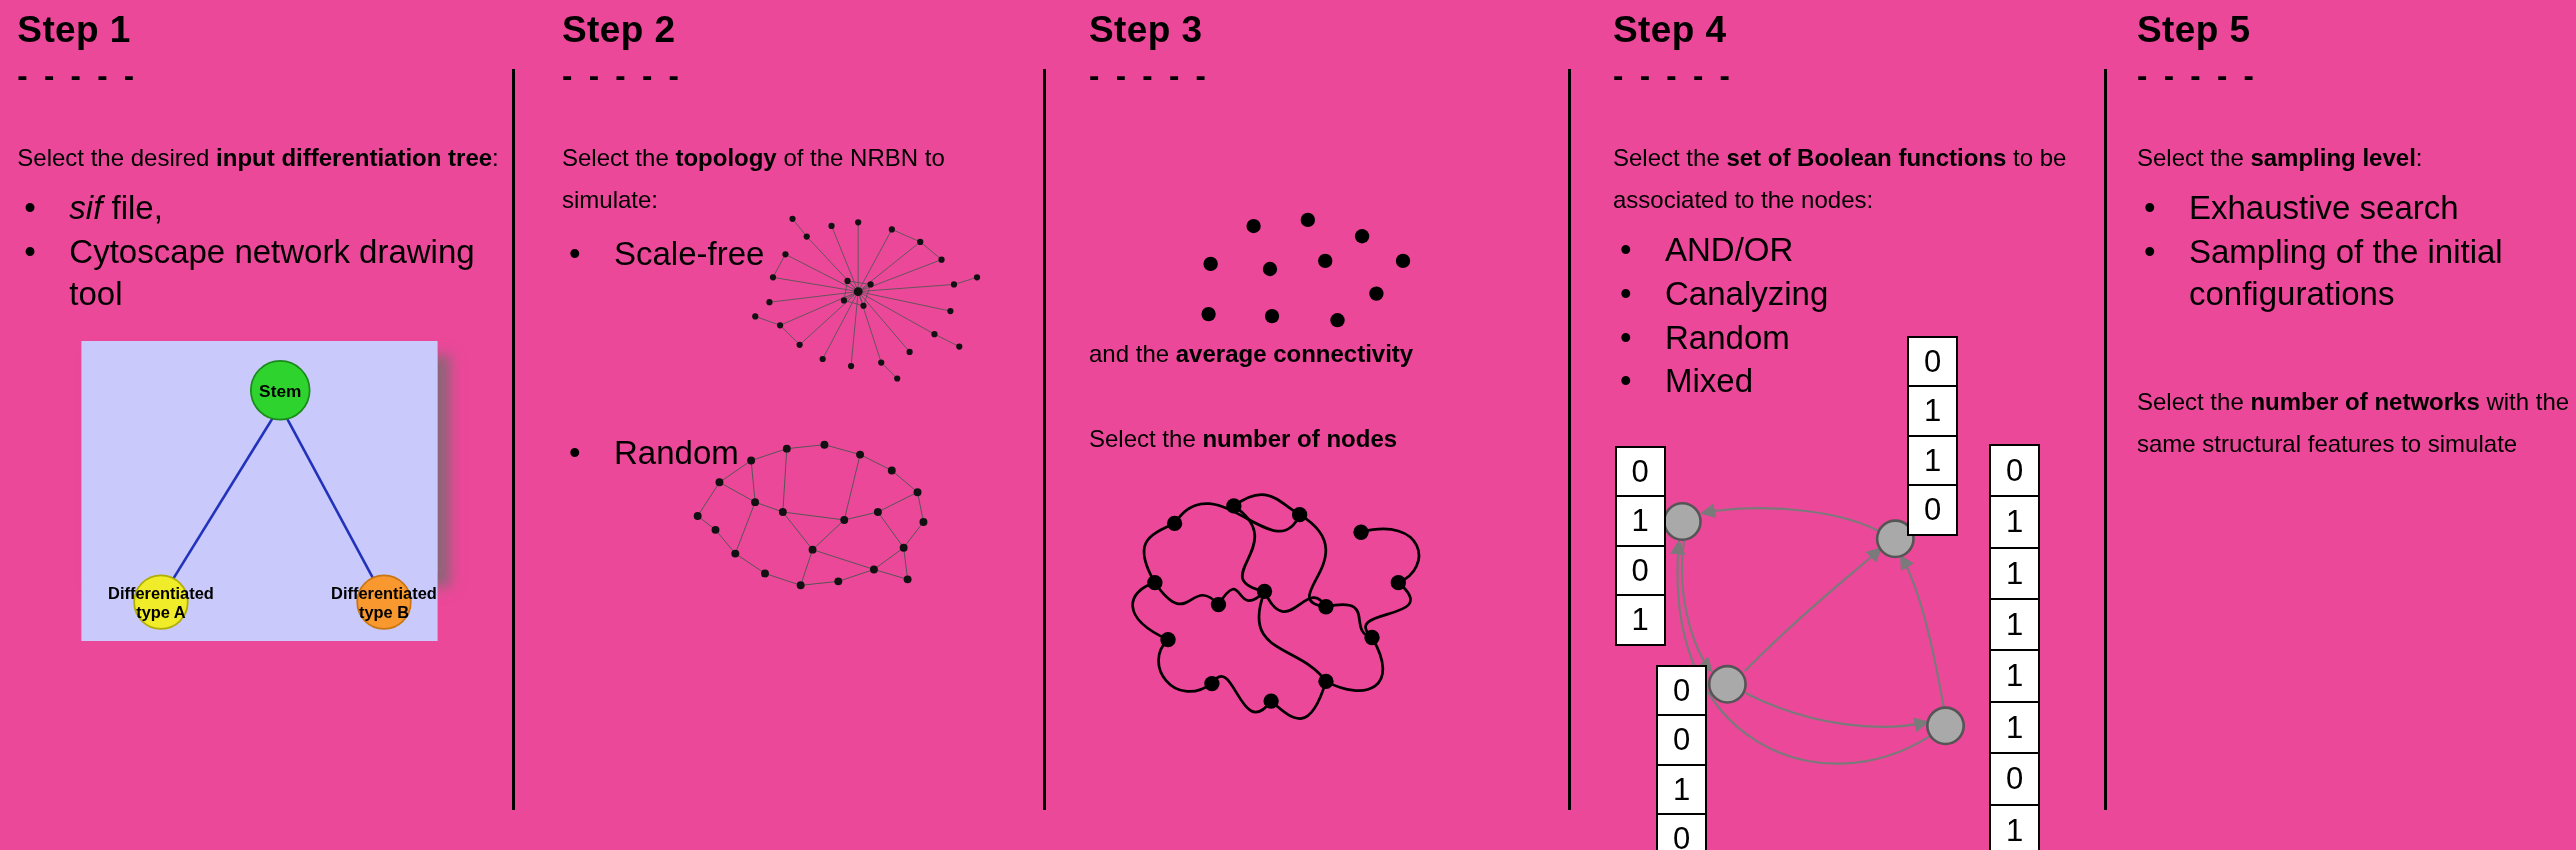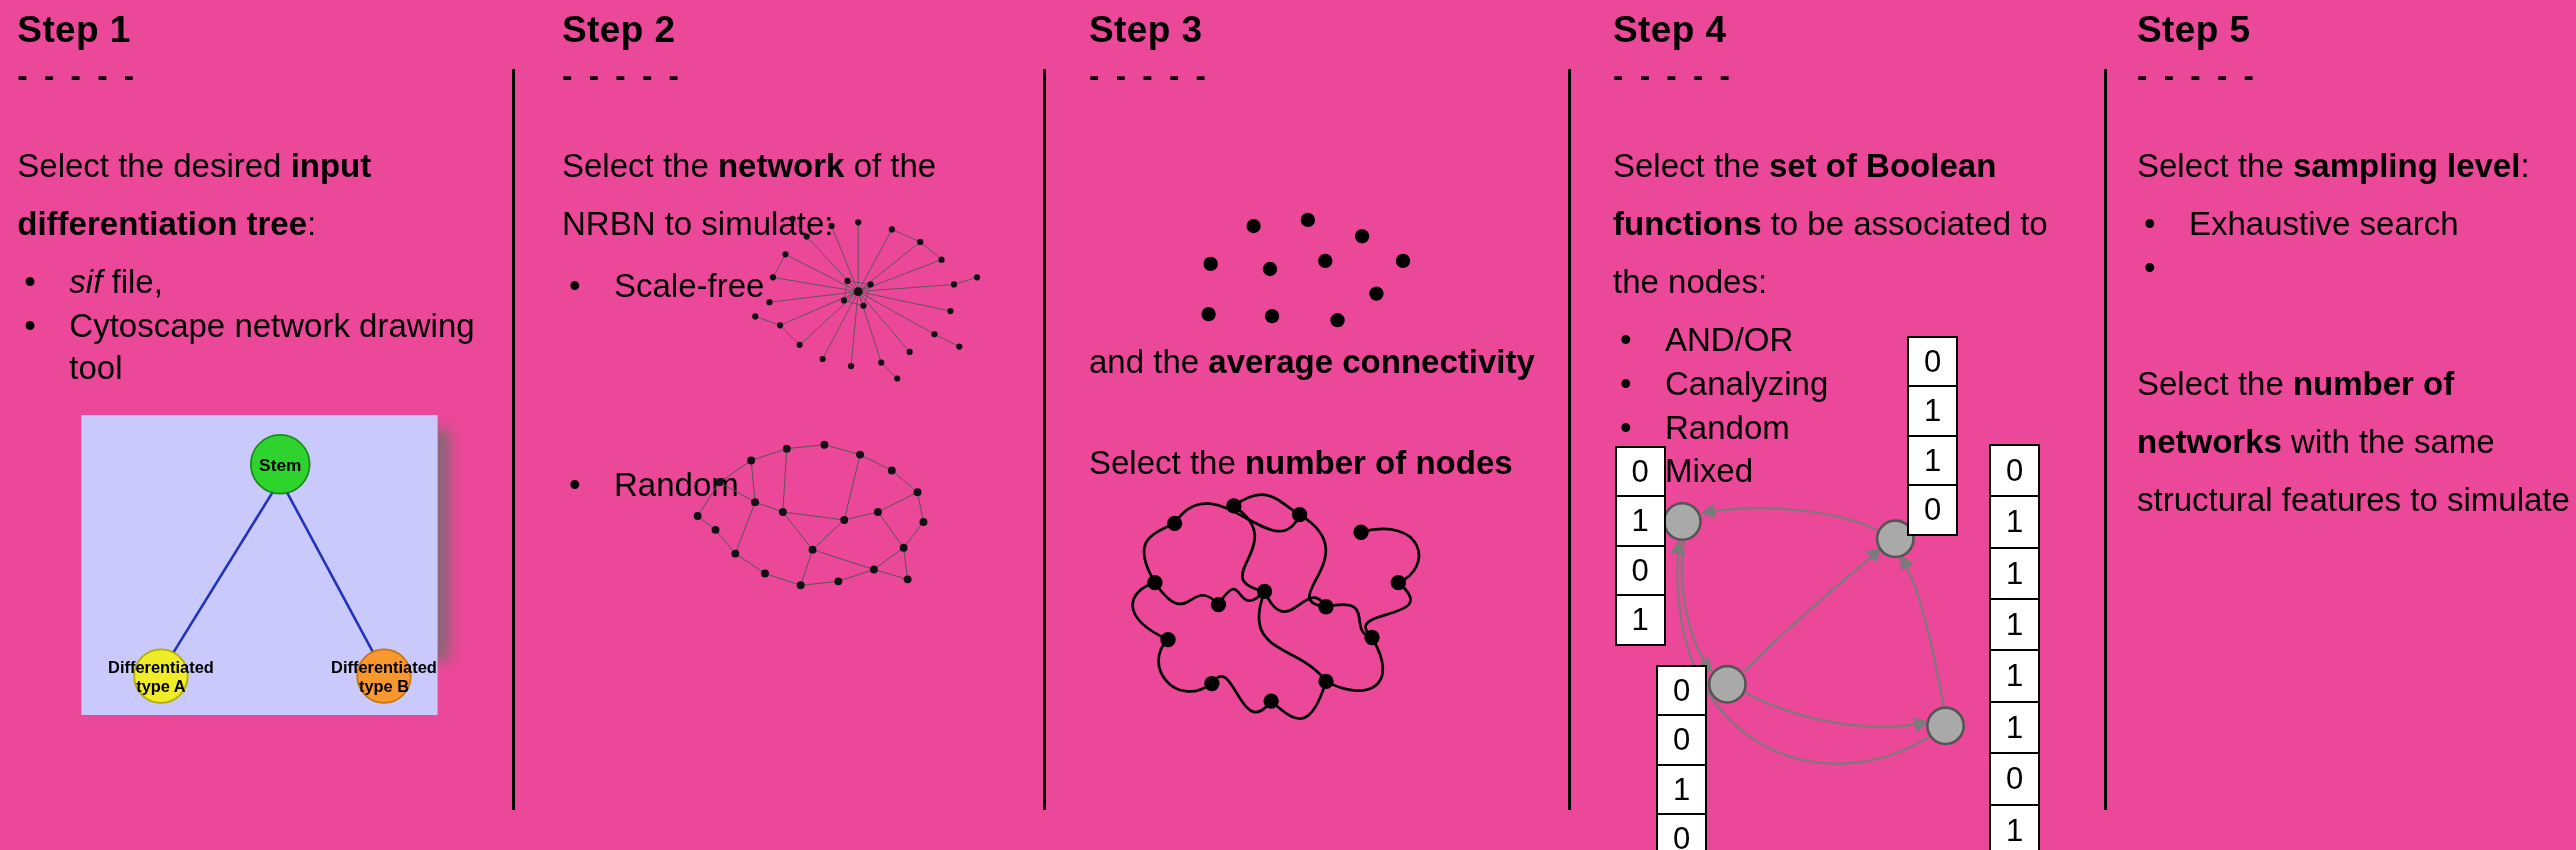--- a/index.html
+++ b/index.html
@@ -1,21 +1,21 @@
 <!DOCTYPE html>
 <html style="font-size:14px"><head>
 <meta charset="utf-8">
 <style>
   html,body{margin:0;padding:0}
   body{width:2576px;height:851px;font-family:"Liberation Sans","DejaVu Sans",sans-serif;background:#fff;color:#000}
   .page{position:relative;width:2576px;height:851px;overflow:hidden;background:#ec4899}
   .col{position:absolute;top:8.7px}
   .step-title{font-size:37px;font-weight:700;letter-spacing:0.4px}
   .dashes{font-size:31px;font-weight:700;margin-top:7px;letter-spacing:1.7px;word-spacing:4.3px}
-  .para{font-size:33px;line-height:58px;margin-top:43px}
+  .para{font-size:24px;line-height:42px;margin-top:43px}
   .bullets{margin-top:8.7px}
   .bullet{display:flex;font-size:33px;line-height:42px;margin-top:1.7px}
   .bullet .mark{flex:none;width:45px;padding-left:7px}
   .bullet .btxt{flex:1}
   .divider{position:absolute;width:2.6px;background:#000;top:69px;height:741px}
   .figure{position:absolute}
   .tree-figure{margin-top:26px;margin-left:64px;width:357px;height:232px;box-shadow:12px 14px 12px rgba(110,110,110,.75)}
   .tnode-label{font-weight:bold;fill:#000}
   .graphic4{position:absolute;left:0;top:303px;width:485px;height:548px}
   .btable{position:absolute;display:flex;flex-direction:column}
@@ -63,21 +63,21 @@
         <text x="350" y="320" class="tnode-label" font-size="19" text-anchor="middle">type B</text>
       </svg>
     </div>
   </div>
 
   <div class="divider" style="left:512px"></div>
 
   <div class="col" style="left:562px;width:476px">
     <div class="step-title">Step 2</div>
     <div class="dashes">- - - - -</div>
-    <div class="para"><span>Select the </span><b>network</b><span> of the NRBN to simulate:</span></div>
+    <div class="para"><span>Select the </span><b>topology</b><span> of the NRBN to simulate:</span></div>
     <div class="bullet" style="margin-top:12px">
       <span class="mark">•</span>
       <span class="btxt">Scale-free</span>
     </div>
     <div class="bullet" style="margin-top:157px">
       <span class="mark">•</span>
       <span class="btxt">Random</span>
     </div>
 
     <div class="figure" style="left:156px;top:183px;width:275px;height:208px">
@@ -371,19 +371,20 @@
     <div class="step-title">Step 5</div>
     <div class="dashes">- - - - -</div>
     <div class="para"><span>Select the </span><b>sampling level</b><span>:</span></div>
     <div class="bullets">
       <div class="bullet">
         <span class="mark">•</span>
         <span class="btxt">Exhaustive search</span>
       </div>
       <div class="bullet">
         <span class="mark">•</span>
+        <span class="btxt">Sampling of the initial configurations</span>
       </div>
     </div>
     <div class="para" style="margin-top:66px"><span>Select the </span><b>number of networks</b><span> with the same structural features to simulate</span></div>
   </div>
 
 </div>
 
 
 </body></html>

